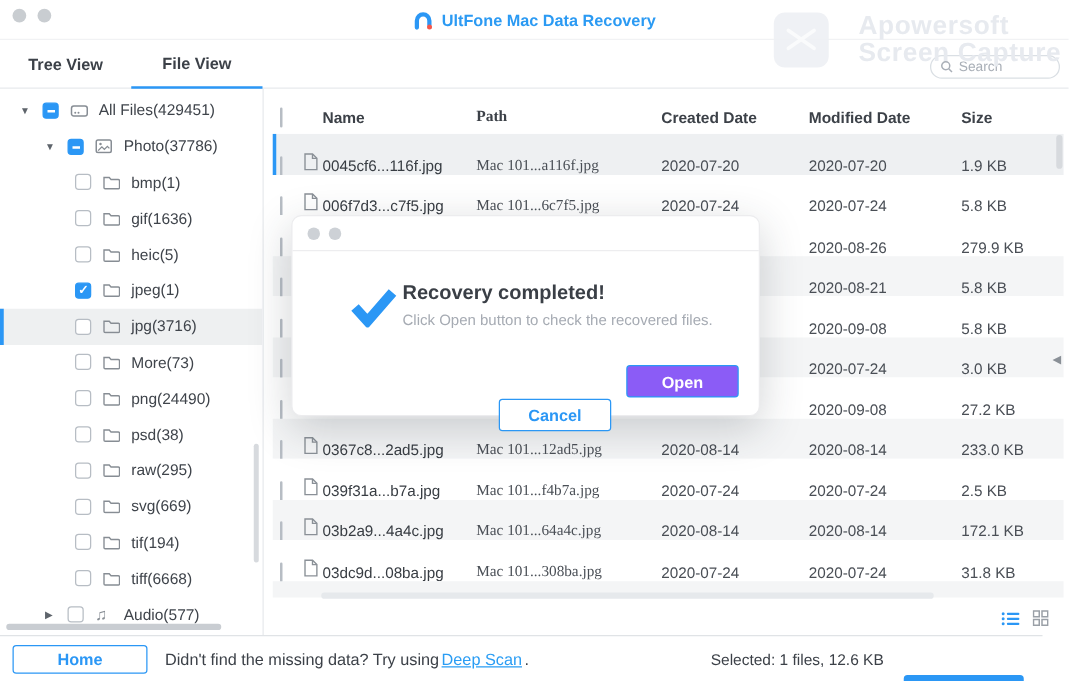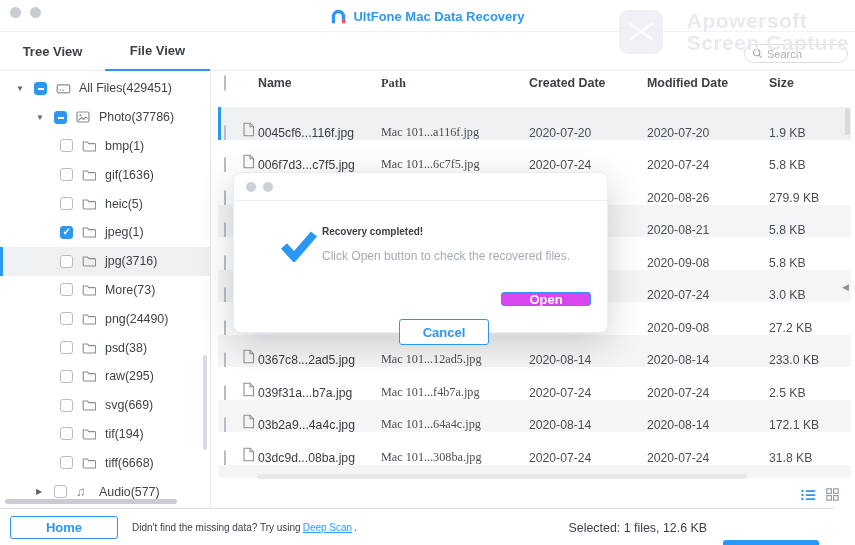--- a/index.html
+++ b/index.html
@@ -53,21 +53,21 @@
   .cb.checked, .cb.indeterminate { background:#2b97f5; border-color:#2b97f5; }
   .cb.checked:after { content:"✓"; position:absolute; left:1.5px; top:-1px; color:#fff; font-size:10px; font-weight:bold; }
   .cb.indeterminate:after { content:""; position:absolute; left:2.5px; top:5px; width:6px; height:2px; background:#fff; }
   .tree-icon { width:15px; margin-right:8px; flex:0 0 aux; display:flex; align-items:center; color:#878d94; }
   .audio-glyph { font-size:13px; color:#878d94; line-height:10px; }
   .sb-vscroll { position:absolute; right:3px; top:284px; width:4px; height:95px; border-radius:2px; background:#d7dade; }
   .sb-hscroll { position:absolute; left:5px; bottom:4px; width:172px; height:5px; border-radius:3px; background:#c9cdd2; }
 
   
   .thead { position:absolute; left:218px; top:76px; width:633px; height:25px; display:flex;
-    align-items:flex-start; font-size:12.4px; font-weight:bold; color:#3c4148; }
+    align-items:flex-end; font-size:12.4px; font-weight:bold; color:#3c4148; }
   .c-cbcell { width:18px; margin-left:6px; flex:0 0 auto; }
   .c-iconcell { width:16px; margin-right:0; flex:0 0 auto; }
   .c-name { width:123px; flex:0 0 auto; overflow:hidden; white-space:nowrap; }
   .c-path { width:148px; flex:0 0 auto; position:relative; overflow:hidden; white-space:nowrap;font-family:Liberation Serif, serif; }
   .c-created { width:118px; flex:0 0 auto; position:relative; overflow:hidden; white-space:nowrap; }
   .c-modified { width:122px; flex:0 0 auto; position:relative; overflow:hidden; white-space:nowrap; }
   .c-size { flex:1; position:relative; overflow:hidden; white-space:nowrap; }
   .thead .c-path:before, .thead .c-created:before, .thead .c-modified:before, .thead .c-size:before {
     content:""; position:absolute; left:-14px; top:1px; width:1px; height:14px; background:#e1e4e8; }
   .tbody { position:absolute; left:218px; top:107px; width:633px; height:371px; overflow:hidden; z-index:1; }
@@ -83,36 +83,36 @@
 
   
   .viewtoggles { position:absolute; right:16px; top:488px; display:flex; gap:10px; align-items:center; z-index:2; }
 
   
   .dialog { position:absolute; left:233px; top:172px; width:375px; height:161px; background:#fff;
     border-radius:8px; box-shadow:0 10px 34px rgba(40,50,60,.22); z-index:10; border:1px solid #ececee; }
   .dlg-head { position:relative; height:28px; border-bottom:1px solid #ededef; }
   .dlg-dot { position:absolute; top:9px; width:10px; height:10px; border-radius:50%; background:#cdd1d6; }
   .dlg-check { position:absolute; left:46px; top:57px; }
-  .dlg-title { position:absolute; left:88px; top:53px; font-size:10px; font-weight:bold; color:#3a3f46; }
+  .dlg-title { position:absolute; left:88px; top:53px; font-size:16px; font-weight:bold; color:#3a3f46; }
   .dlg-msg { position:absolute; left:88px; top:76px; font-size:12px; color:#a6abb3; }
   .btn { display:flex; align-items:center; justify-content:center; font-size:13px; font-weight:bold;
     border-radius:3px; cursor:pointer; font-family:"Liberation Sans", sans-serif; }
   .btn-cancel { position:absolute; left:165px; top:119px; width:90px; height:26px; background:#fff;
     border:1px solid #2b97f5; color:#2b97f5;margin-top:27px; }
-  .btn-open { position:absolute; left:267px; top:119px; width:90px; height:14px; background:#d946ef;
+  .btn-open { position:absolute; left:267px; top:119px; width:90px; height:26px; background:#8b5cf6;
     border:1px solid #2b97f5; color:#fff; }
 
   
   .footer { position:absolute; left:0; top:508px; width:834px; height:37px; background:#fff;
     border-top:1px solid #e0e3e6; z-index:4;text-decoration:underline; }
   .btn-home { position:absolute; left:10px; top:7px; width:108px; height:23px; background:#fff;
     border:1px solid #2b97f5; color:#2b97f5; }
   .hint { position:absolute; left:132px; top:0; height:37px; display:flex; align-items:center;
-    font-size:10px; color:#3c4148; }
+    font-size:13px; color:#3c4148; }
   .hint a { color:#2a9df4; text-decoration:underline; cursor:pointer; margin:0 2px; }
   .sel-info { position:absolute; right:127px; top:0; height:37px; display:flex; align-items:center;
     font-size:12.4px; color:#3c4148; }
   .btn-recover { position:absolute; right:15px; top:6px; width:96px; height:26px; background:#2b97f5;
     color:#fff;margin-top:25px; }
 </style>
 </head>
 <body>
 
 <div class="stage">

